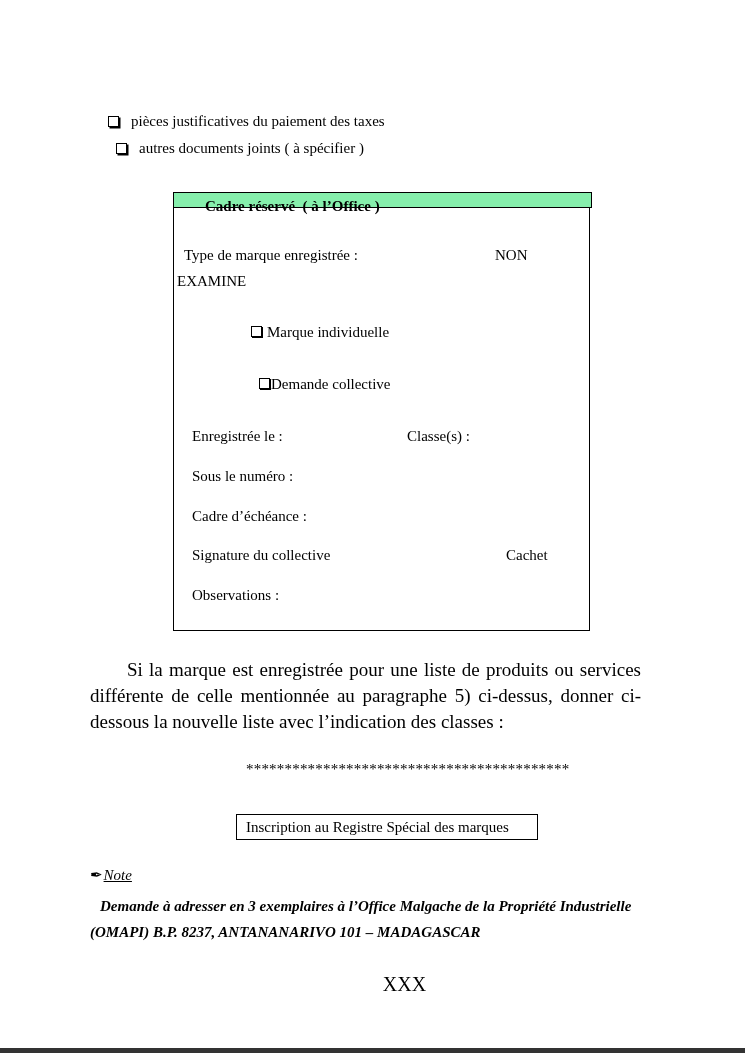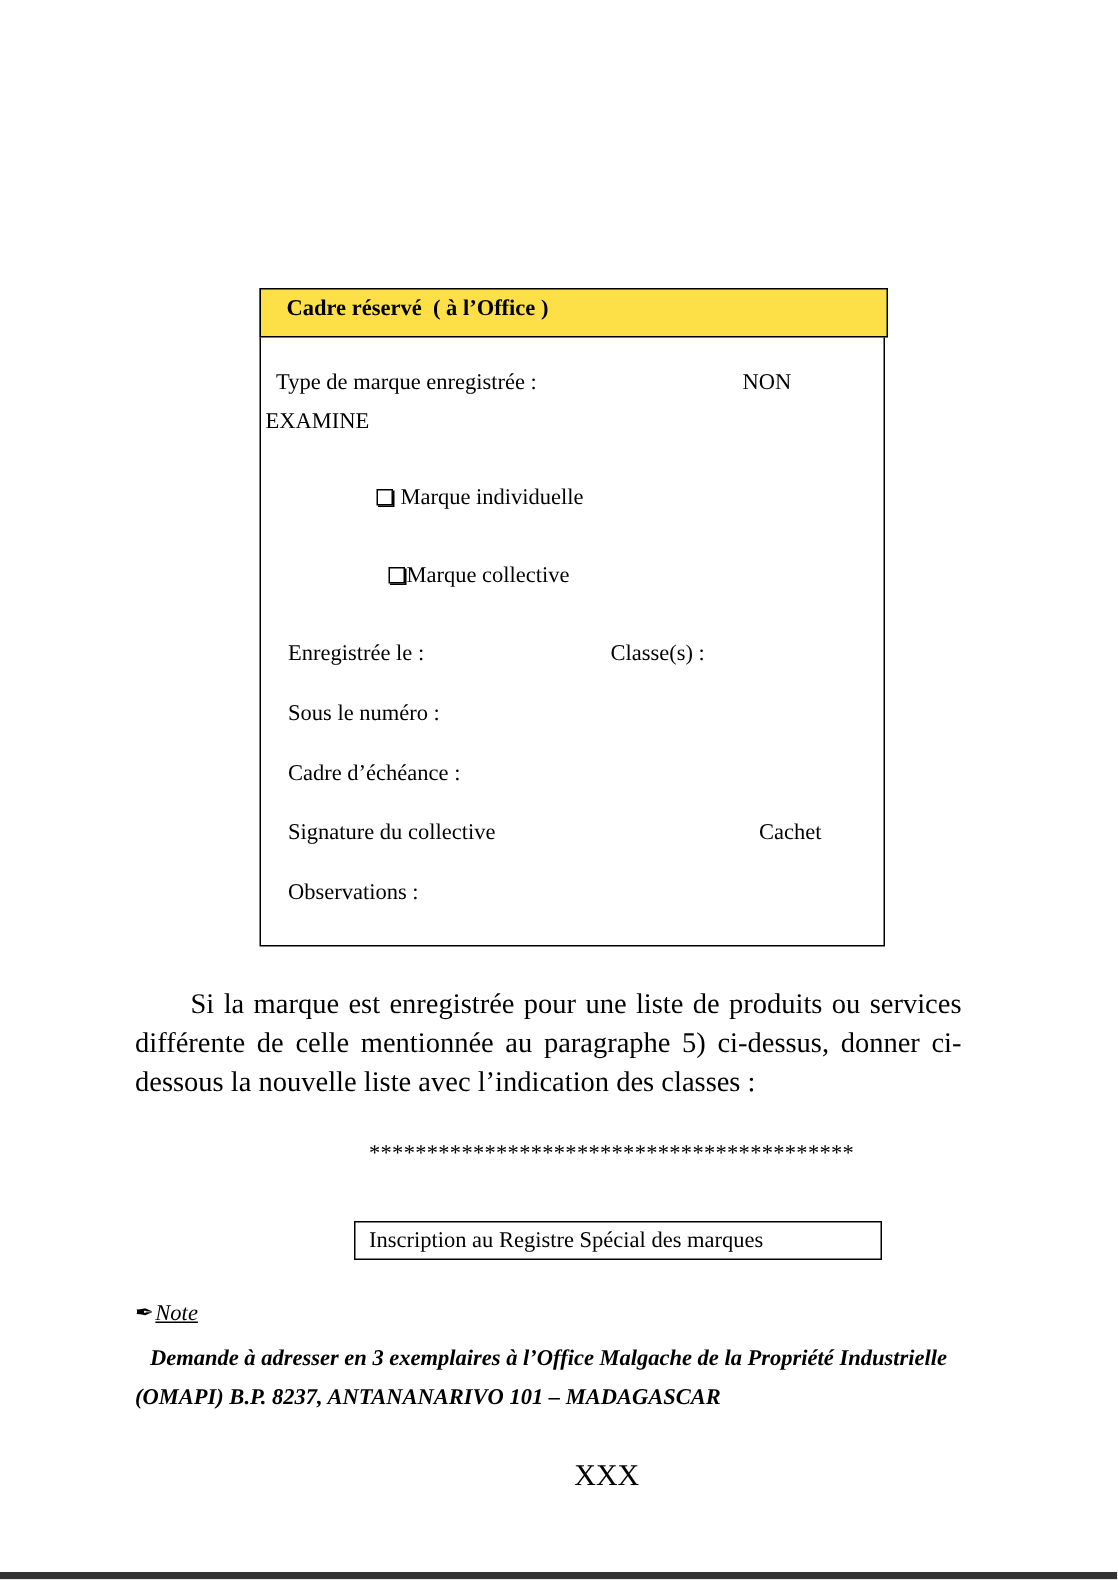--- a/index.html
+++ b/index.html
@@ -37,26 +37,26 @@
   .office-box {
     position: absolute;
     left: 173px; top: 192px;
     width: 417px; height: 439px;
     border: 1px solid #000;
     background: #fff;
   }
   .box-header {
     position: absolute;
     left: -1px; top: -1px;
-    width: 419px; height: 33px;
-    background: #fde047;
+    width: 419px; height: 16px;
+    background: #86efac;
     border: 1px solid #000;
     font-weight: bold;
     line-height: 26px;
-    padding-left: 17px;
+    padding-left: 31px;
     white-space: pre;
   }
   .office-box .lbl { position: absolute; white-space: nowrap; }
 
   .para {
     position: absolute;
     left: 90px; top: 657px;
     width: 551px;
     text-align: justify;
     text-indent: 37px;
@@ -66,21 +66,21 @@
   .stars {
     position: absolute;
     left: 246px; top: 761px;
     font-size: 15px;
     letter-spacing: 0.2px;
     white-space: nowrap;
   }
   .registry-box {
     position: absolute;
     left: 236px; top: 814px;
-    width: 352px; height: 26px;
+    width: 302px; height: 26px;
     border: 1px solid #000;
     line-height: 24px;
     padding-left: 9px;
     font-size: 15px;
     white-space: nowrap;
   }
   .note-title {
     position: absolute;
     left: 90px; top: 866px;
     font-weight: normal;
@@ -111,33 +111,41 @@
     left: 0; bottom: 0;
     width: 100%; height: 5px;
     background: #333333;
   }
 </style>
 </head>
 <body>
 
 <div class="page">
 
+  <div class="abs chk-row" style="left:108px; top:113px;">
+    <span class="cbx"></span>
+    <span>pièces justificatives du paiement des taxes</span>
+  </div>
+  <div class="abs chk-row" style="left:116px; top:140px;">
+    <span class="cbx"></span>
+    <span>autres documents joints ( à spécifier )</span>
+  </div>
 
   <div class="office-box">
     <div class="box-header">Cadre réservé  ( à l’Office )</div>
 
     <span class="lbl" style="left:10px; top:54px;">Type de marque enregistrée :</span>
     <span class="lbl" style="left:321px; top:54px;">NON</span>
     <span class="lbl" style="left:3px; top:80px;">EXAMINE</span>
 
     <span class="cbx plain abs" style="left:77px; top:133px;"></span>
     <span class="lbl" style="left:93px; top:131px;">Marque individuelle</span>
 
     <span class="cbx plain abs" style="left:85px; top:185px;"></span>
-    <span class="lbl" style="left:97px; top:183px;">Marque collective</span>
+    <span class="lbl" style="left:97px; top:183px;">Demande collective</span>
 
     <span class="lbl" style="left:18px; top:235px;">Enregistrée le :</span>
     <span class="lbl" style="left:233px; top:235px;">Classe(s) :</span>
 
     <span class="lbl" style="left:18px; top:275px;">Sous le numéro :</span>
 
     <span class="lbl" style="left:18px; top:315px;">Cadre d’échéance :</span>
 
     <span class="lbl" style="left:18px; top:354px;">Signature du collective</span>
     <span class="lbl" style="left:332px; top:354px;">Cachet</span>

